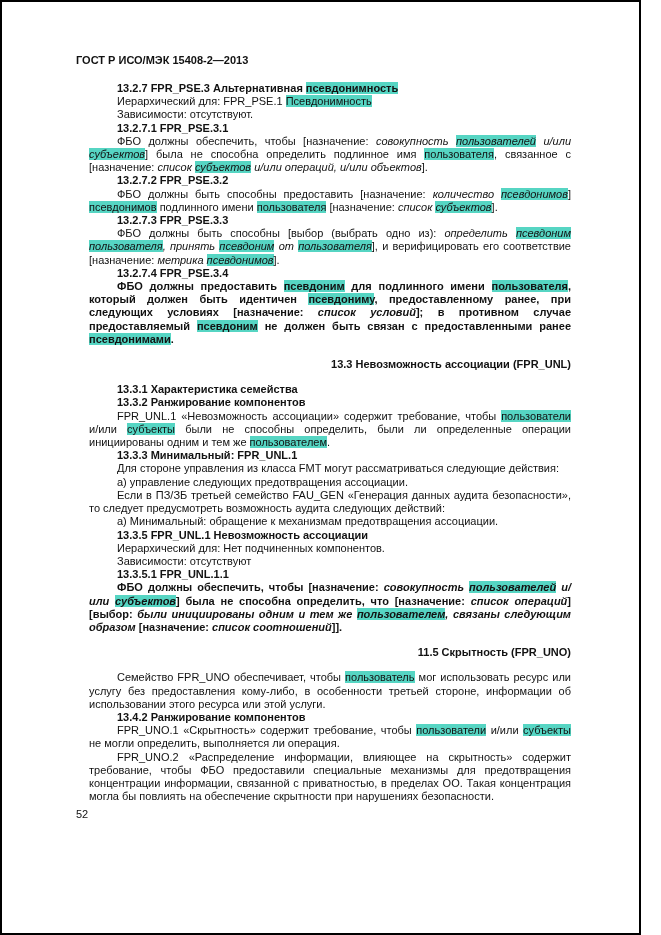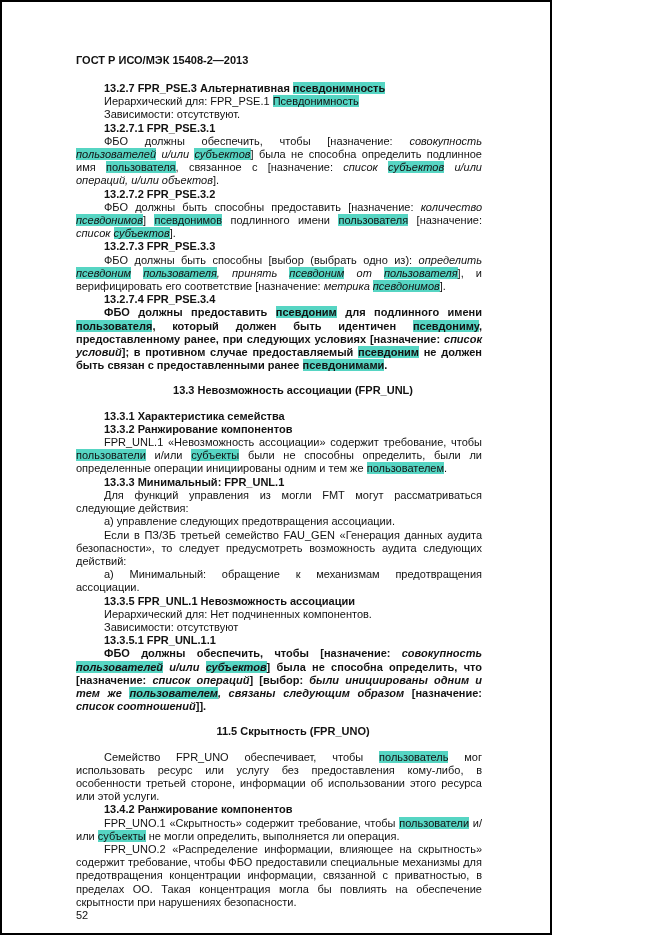--- a/index.html
+++ b/index.html
@@ -1,18 +1,18 @@
 <!DOCTYPE html>
 <html lang="ru" style="--hl-color: #56d5c3;"><head>
 <meta charset="utf-8">
 <style>
   * { margin: 0; padding: 0; box-sizing: border-box; }
   html, body { background: #ffffff; }
   .page {
-    width: 552px;
+    width: 641px;
     height: 935px;
     background: #ffffff;
     border: 2px solid #000000;
     padding: 52px 68px 0 74px;
     font-family: "Liberation Sans", "DejaVu Sans", sans-serif;
     font-size: 11px;
     color: #121212;
     overflow: hidden;
     position: relative;
   }
@@ -20,31 +20,33 @@
     font-weight: bold;
     font-size: 11px;
     line-height: 13px;
     margin-bottom: 15px;
     text-align: left;
   }
   .content p {
     text-align: justify;
     text-indent: 28px;
     line-height: 13.2px;
+    margin-left: 13px;
   }
   .content p.heading { font-weight: bold; text-align: left; }
-  .content p.section { font-weight: bold; text-align: center; margin: 12px 0; }
+  .content p.section { font-weight: bold; text-align: right; margin: 12px 0; }
   .b { font-weight: bold; }
   .i { font-style: italic; }
   mark {
     background: var(--hl-color, #56d5c3);
     color: inherit;
     padding: 0;
   }
   .page-number {
+    margin-top: 5px;
     line-height: 13px;
     text-align: left;
   }
 </style>
 </head>
 <body>
 
 <div class="page">
   <div class="header">ГОСТ Р ИСО/МЭК 15408-2—2013</div>
   <div class="content">
@@ -57,21 +59,21 @@
       <p class="body"><span>ФБО должны быть способны предоставить [назначение: </span><span class="i">количество <mark>псевдонимов</mark></span><span>] <mark>псевдонимов</mark> подлинного имени <mark>пользователя</mark> [назначение: </span><span class="i">список <mark>субъектов</mark></span><span>].</span></p>
       <p class="heading"><span class="b">13.2.7.3 FPR_PSE.3.3</span></p>
       <p class="body"><span>ФБО должны быть способны [выбор (выбрать одно из): </span><span class="i">определить <mark>псевдоним</mark> <mark>пользователя</mark>, принять <mark>псевдоним</mark> от <mark>пользователя</mark></span><span>], и верифицировать его соответствие [назначение: </span><span class="i">метрика <mark>псевдонимов</mark></span><span>].</span></p>
       <p class="heading"><span class="b">13.2.7.4 FPR_PSE.3.4</span></p>
       <p class="body"><span class="b">ФБО должны предоставить <mark>псевдоним</mark> для подлинного имени <mark>пользователя</mark>, который должен быть идентичен <mark>псевдониму</mark>, предоставленному ранее, при следующих условиях [назначение: </span><span class="b i">список условий</span><span class="b">]; в противном случае предоставляемый <mark>псевдоним</mark> не должен быть связан с предоставленными ранее <mark>псевдонимами</mark>.</span></p>
       <p class="section"><span class="b">13.3 Невозможность ассоциации (FPR_UNL)</span></p>
       <p class="heading"><span class="b">13.3.1 Характеристика семейства</span></p>
       <p class="heading"><span class="b">13.3.2 Ранжирование компонентов</span></p>
       <p class="body"><span>FPR_UNL.1 «Невозможность ассоциации» содержит требование, чтобы <mark>пользователи</mark> и/или <mark>субъекты</mark> были не способны определить, были ли определенные операции инициированы одним и тем же <mark>пользователем</mark>.</span></p>
       <p class="heading"><span class="b">13.3.3 Минимальный: FPR_UNL.1</span></p>
-      <p class="body"><span>Для функций управления из могли FMT могут рассматриваться следующие действия:</span></p>
+      <p class="body"><span>Для стороне управления из класса FMT могут рассматриваться следующие действия:</span></p>
       <p class="body"><span>а) управление следующих предотвращения ассоциации.</span></p>
       <p class="body"><span>Если в ПЗ/ЗБ третьей семейство FAU_GEN «Генерация данных аудита безопасности», то следует предусмотреть возможность аудита следующих действий:</span></p>
       <p class="body"><span>а) Минимальный: обращение к механизмам предотвращения ассоциации.</span></p>
       <p class="heading"><span class="b">13.3.5 FPR_UNL.1 Невозможность ассоциации</span></p>
       <p class="body"><span>Иерархический для:  Нет подчиненных компонентов.</span></p>
       <p class="body"><span>Зависимости:  отсутствуют</span></p>
       <p class="heading"><span class="b">13.3.5.1 FPR_UNL.1.1</span></p>
       <p class="body"><span class="b">ФБО должны обеспечить, чтобы [назначение: </span><span class="b i">совокупность <mark>пользователей</mark> и/или <mark>субъектов</mark></span><span class="b">] была не способна определить, что [назначение: </span><span class="b i">список операций</span><span class="b">] [выбор: </span><span class="b i">были инициированы одним и тем же <mark>пользователем</mark>, связаны следующим образом</span><span class="b"> [назначение: </span><span class="b i">список соотношений</span><span class="b">]].</span></p>
       <p class="section"><span class="b">11.5 Скрытность (FPR_UNO)</span></p>
       <p class="body"><span>Семейство FPR_UNO обеспечивает, чтобы <mark>пользователь</mark> мог использовать ресурс или услугу без предоставления кому-либо, в особенности третьей стороне, информации об использовании этого ресурса или этой услуги.</span></p>

